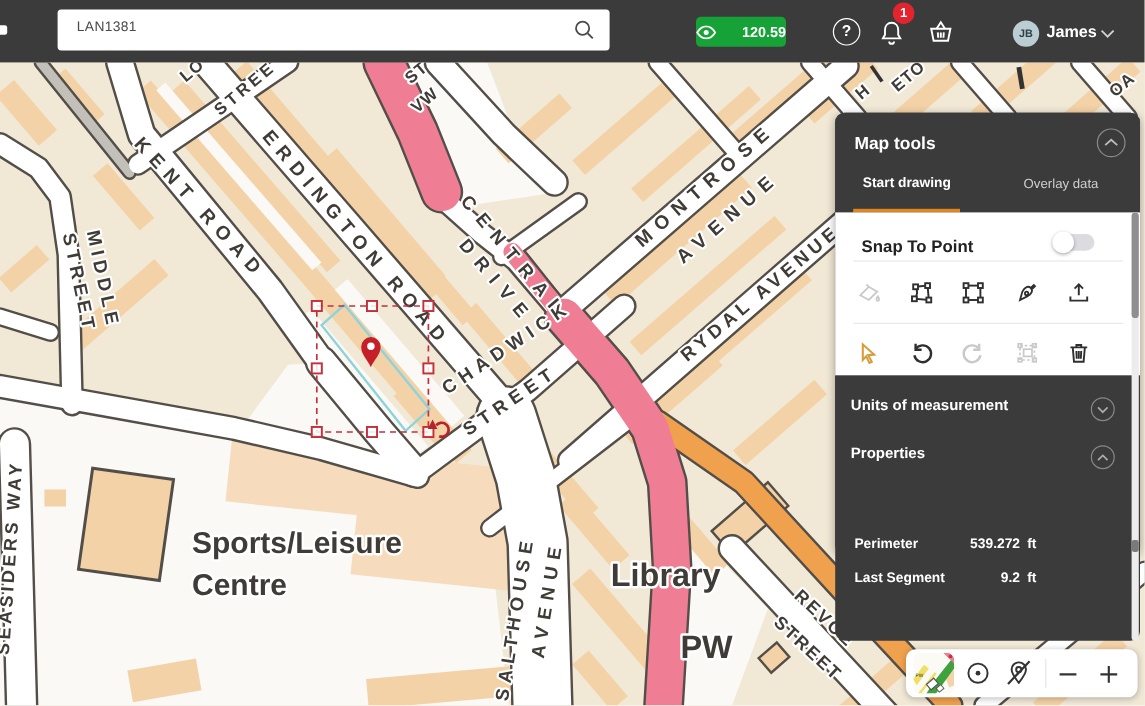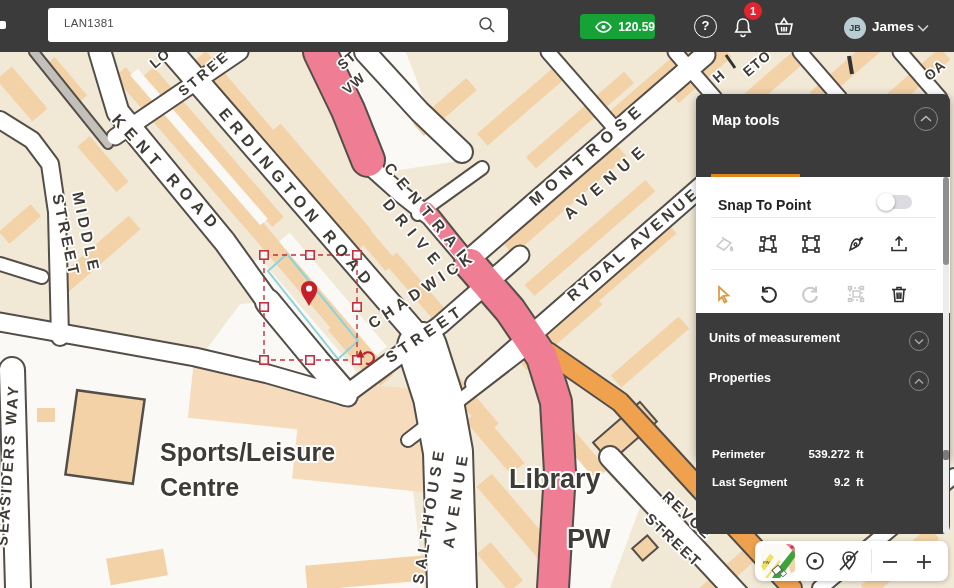--- a/index.html
+++ b/index.html
@@ -1,20 +1,20 @@
 <!DOCTYPE html>
 <html><head><meta charset="utf-8"><style>
 *{margin:0;padding:0;box-sizing:border-box}
 html,body{width:954px;height:588px;overflow:hidden;font-family:"Liberation Sans",sans-serif}
 .stage{position:relative;width:954px;height:588px;background:#f1e8d6;overflow:hidden}
 #map{position:absolute;left:0;top:52px;filter:blur(0.5px)}
 .topbar{position:absolute;left:0;top:0;width:954px;height:52px;background:#3b3b3b;z-index:10}
 .search{position:absolute;left:48px;top:8px;width:460px;height:34px;background:#fff;border-radius:3px}
 .stext{position:absolute;left:16px;top:9px;font-size:11.5px;color:#4a4a4a;letter-spacing:.3px}
-.greenbtn{position:absolute;left:580px;top:14px;width:75px;height:25px;background:#17a238;border-radius:4px;color:#fff;font-size:12px;font-weight:bold;display:flex;align-items:center;justify-content:flex-end}
+.greenbtn{position:absolute;left:580px;top:14px;width:75px;height:25px;background:#17a238;border-radius:4px;color:#fff;font-size:12px;font-weight:bold;display:flex;align-items:center;justify-content:space-between}
 .helpc{position:absolute;left:694px;top:15px;width:23px;height:23px;border:1.6px solid #fff;border-radius:50%;color:#fff;font-size:13px;font-weight:bold;text-align:center;line-height:20px}
 .bell{position:absolute;left:731px;top:15px}
 .badge{position:absolute;left:744px;top:2px;width:18px;height:18px;background:#e3242e;border-radius:50%;color:#fff;font-size:11px;font-weight:bold;text-align:center;line-height:18px}
 .basket{position:absolute;left:772px;top:15px}
 .avatar{position:absolute;left:844px;top:17px;width:22px;height:22px;background:#b9cdd3;border-radius:50%;color:#2f4147;font-size:9px;font-weight:bold;text-align:center;line-height:22px}
 .uname{position:absolute;left:872px;top:19px;color:#fff;font-size:13.5px;font-weight:bold}
 .panel{position:absolute;left:696px;top:94px;width:254px;height:368px;z-index:5;border-radius:8px;box-shadow:0 2px 8px rgba(0,0,0,.35);background:#3b3b3b}
 .phead{position:absolute;left:0;top:0;width:254px;height:83px;background:#3b3b3b;border-radius:8px 8px 0 0}
 .ptitle{position:absolute;left:16px;top:18px;color:#fff;font-size:14.5px;font-weight:bold}
 .pcollapse{position:absolute;right:12px;top:13px;width:24px;height:24px;border:1px solid #8a8a8a;border-radius:50%;display:flex;align-items:center;justify-content:center}
@@ -234,20 +234,24 @@
       </svg>
 </div>
 <div class="panel">
 <div class="phead">
 <div class="ptitle">Map tools</div>
 <div class="pcollapse">
           <svg width="12" height="8" viewBox="0 0 12 8" fill="none" stroke="#bbb" stroke-width="1.5">
             <polyline points="1,6 6,1.5 11,6"></polyline>
           </svg>
         </div>
+<div class="tabs">
+          <span class="tab1">Start drawing</span>
+          <span class="tab2">Overlay data</span>
+        </div>
 <div class="tabline"></div>
 </div>
 <div class="pwhite">
 <div class="snaprow"><span>Snap To Point</span>
 <div class="toggle">
             <div class="knob"></div>
           </div></div>
 <div class="pdiv" style="top:40px"></div>
 <svg width="230" height="22" viewBox="0 0 230 20" style="position:absolute;left:0px;top:56px">
           <g transform="translate(18,0)" fill="none" stroke="#c9c9c9" stroke-width="1.5">

